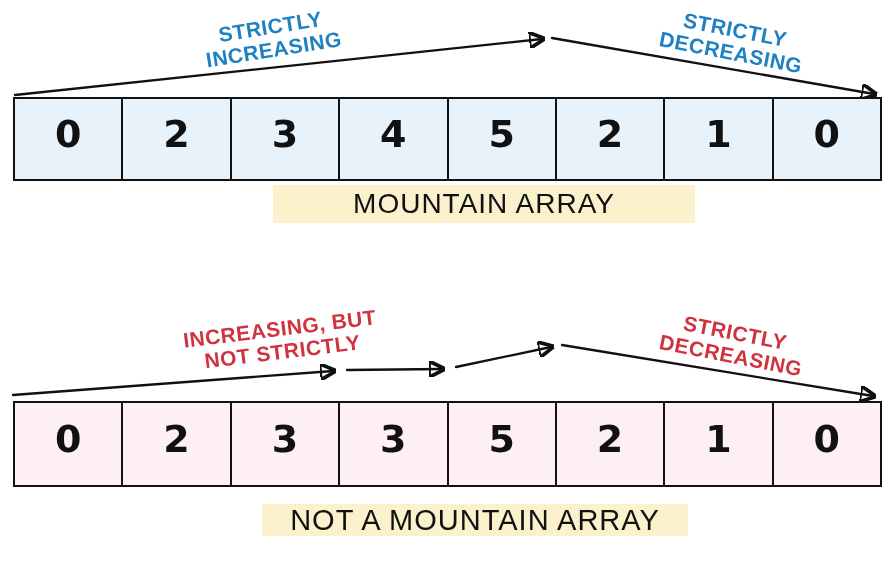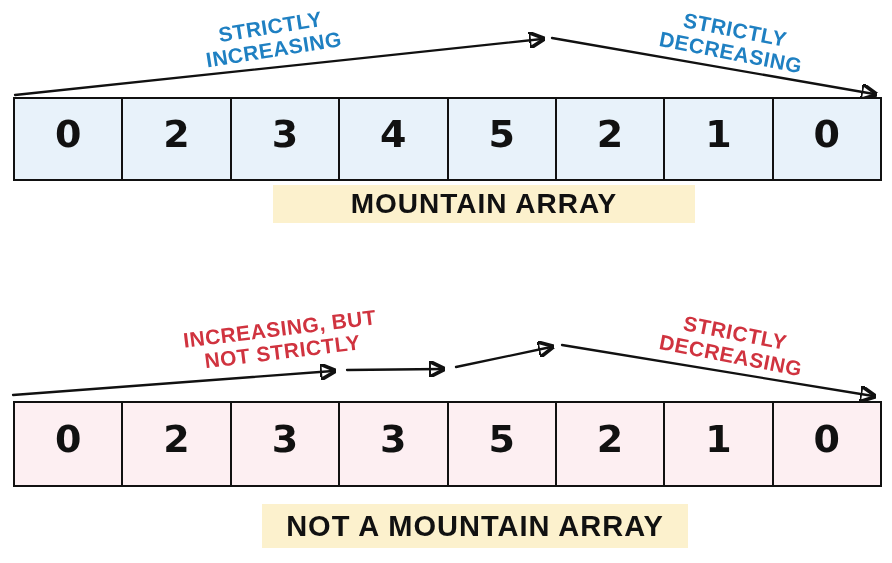--- a/index.html
+++ b/index.html
@@ -49,26 +49,26 @@
     font-size:38px; font-weight:bold;
     color:var(--ink);
     padding-bottom:10px;
     font-family:"DejaVu Sans", sans-serif;
   }
   .cell + .cell{ border-left:2px solid var(--ink); }
   .title-box{
     position:absolute;
     background:var(--title-bg);
     display:flex; align-items:center; justify-content:center;
-    font-weight:bold; color:var(--ink);
+    font-weight:normal; color:var(--ink);
     letter-spacing:1px;
     font-size:28px;
   }
   .title-box.mountain{ left:273px; top:185px; width:422px; height:38px; }
-  .title-box.not-mountain{ left:262px; top:504px; width:426px; height:44px; font-size:29px; }
+  .title-box.not-mountain{ left:262px; top:504px; width:426px; height:32px; font-size:29px; }
   .annotation{
     position:absolute;
     text-align:center;
     font-weight:bold;
     font-size:21px;
     line-height:1.1;
     letter-spacing:0.5px;
     white-space:nowrap;
   }
   .annotation.blue{ color:var(--blue); }

